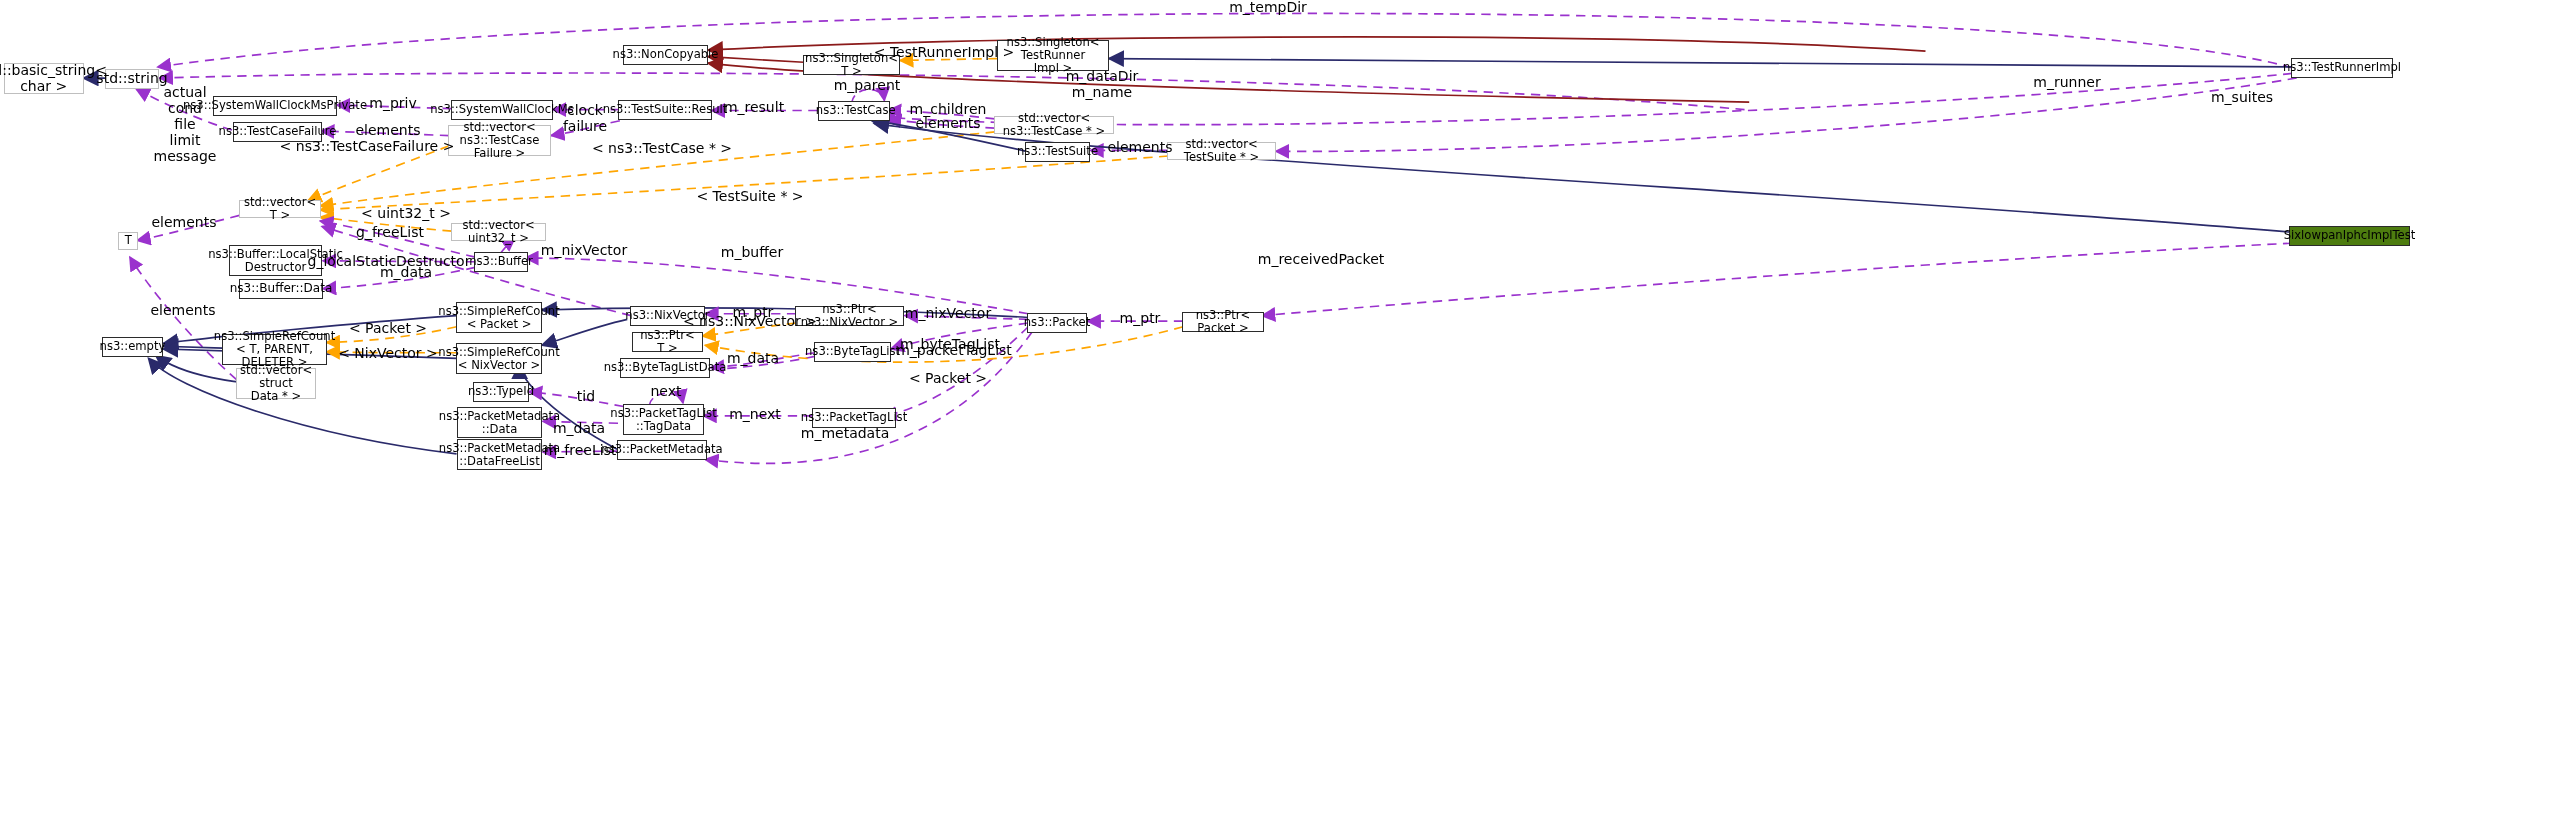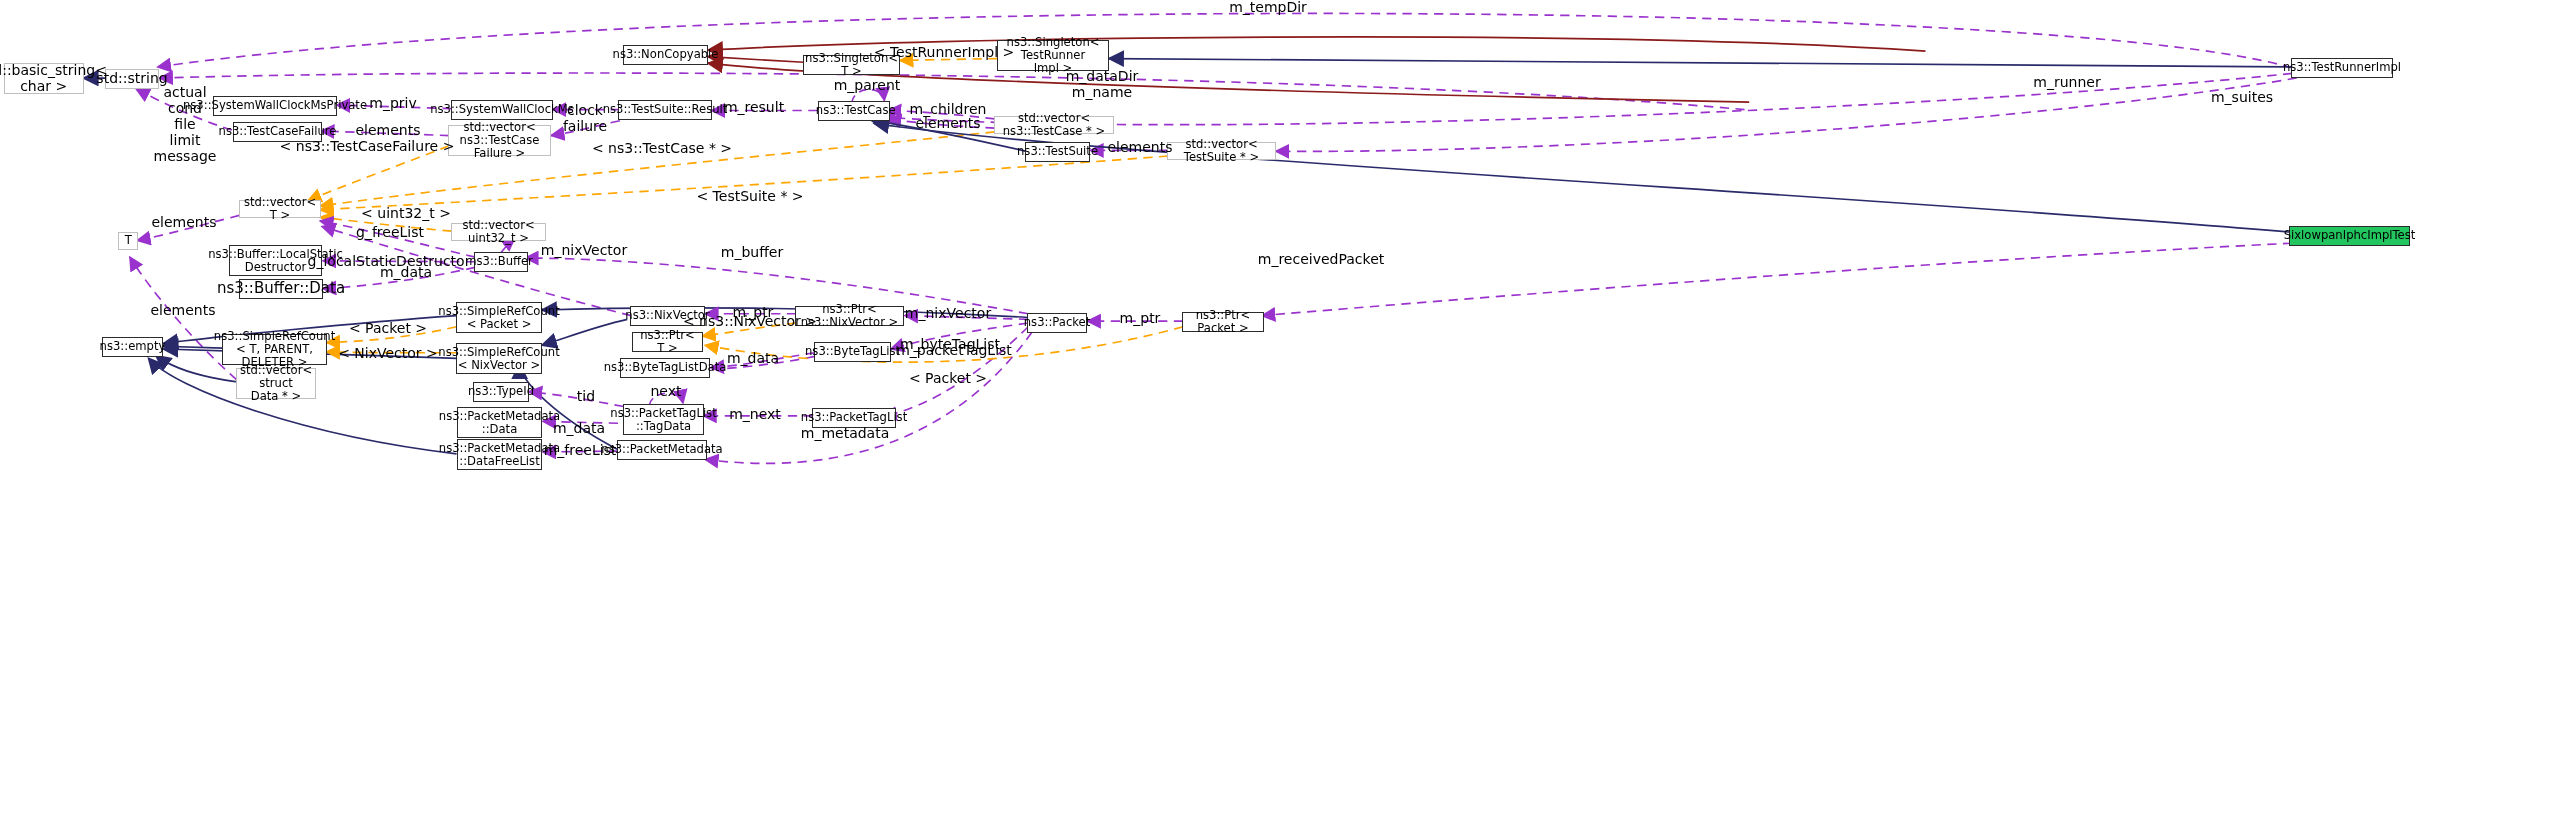--- a/index.html
+++ b/index.html
@@ -4,21 +4,21 @@
 <style>
   html,body{margin:0;padding:0;background:#ffffff;}
   #canvas{position:relative;width:2576px;height:840px;background:#ffffff;
           font-family:"DejaVu Sans","Liberation Sans",sans-serif;overflow:hidden;}
   #edges{position:absolute;left:0;top:0;width:2576px;height:840px;}
   .node{position:absolute;box-sizing:border-box;display:flex;align-items:center;
         justify-content:center;text-align:center;background:#ffffff;color:#000000;
         font-size:14px;line-height:1.12;padding:1.9px 4.6px;}
   .node.solid{border:1.9px solid #2b2b2b;}
   .node.light{border:0.9px solid #bfbfbf;}
-  .node.hl{border:1.9px solid #2b2b2b;background:#22c55e;}
+  .node.hl{border:1.9px solid #2b2b2b;background:#4d7c0f;}
   .elabel{position:absolute;font-size:14px;color:#000000;white-space:pre;
           text-align:center;line-height:1.15;transform:translate(-50%,-50%);}
   .elabel.ml{text-align:center;}
 </style>
 </head>
 <body>
 
 <div id="canvas">
 
 <svg id="edges" viewBox="0 0 2776 905">
@@ -216,21 +216,21 @@
 <div class="node light" style="left:451px;top:223px;width:95px;height:17.6px;font-size:11.6px;">
       <span style="white-space:pre-line">std::vector&lt; uint32_t &gt;</span>
     </div>
 <div class="node solid" style="left:229px;top:245px;width:93px;height:31px;font-size:11.6px;">
       <span style="white-space:pre-line">ns3::Buffer::LocalStatic
 Destructor</span>
     </div>
 <div class="node solid" style="left:474px;top:252px;width:54px;height:19.5px;font-size:11.6px;">
       <span style="white-space:pre-line">ns3::Buffer</span>
     </div>
-<div class="node solid" style="left:239px;top:279px;width:84px;height:19.5px;font-size:15px;">
+<div class="node solid" style="left:239px;top:279px;width:84px;height:19.5px;font-size:12px;">
       <span style="white-space:pre-line">ns3::Buffer::Data</span>
     </div>
 <div class="node hl" style="left:2289px;top:226px;width:121px;height:19.5px;font-size:11.6px;">
       <span style="white-space:pre-line">SixlowpanIphcImplTest</span>
     </div>
 <div class="node solid" style="left:102px;top:337px;width:61px;height:19.5px;font-size:11.6px;">
       <span style="white-space:pre-line">ns3::empty</span>
     </div>
 <div class="node solid" style="left:222px;top:334px;width:105px;height:31px;font-size:11.6px;">
       <span style="white-space:pre-line">ns3::SimpleRefCount

